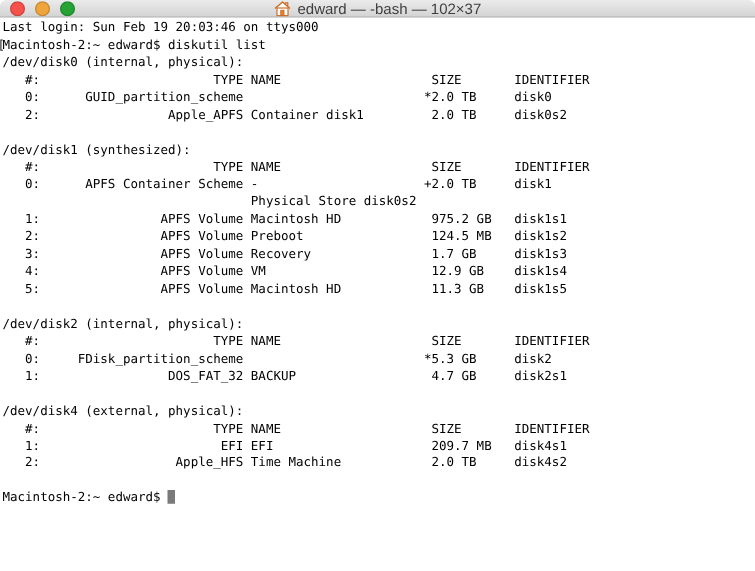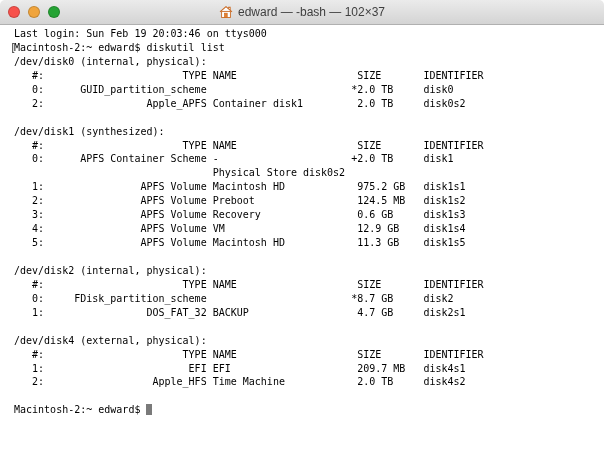--- a/index.html
+++ b/index.html
@@ -9,21 +9,21 @@
     font-family: "Liberation Sans", sans-serif;
     overflow: hidden;
   }
   .window {
     width: 604px; height: 457px;
     background: #ffffff;
     border-radius: 5px 5px 0 0;
     overflow: hidden;
   }
   .titlebar {
-    height: 25px;
+    height: 14px;
     background: linear-gradient(#ebebeb, #d4d4d4);
     border-bottom: 1px solid #b0b0b0;
     position: relative;
     display: flex;
     align-items: center;
     justify-content: center;
   }
   .lights {
     position: absolute; left: 8px; top: 0; height: 100%;
     display: flex; align-items: center; gap: 8px;
@@ -33,21 +33,21 @@
     border: 1px solid rgba(0,0,0,0.18);
     padding: 0; cursor: default;
   }
   .titlegroup {
     display: flex; align-items: center; gap: 5px;
     font-size: 12px; color: #3f3f3f;
   }
   .home-icon { display: inline-flex; width: 14px; height: 14px; }
   .terminal {
     height: 434px;
-    padding: 2px 0 0 14px;
+    padding: 2px 0 0 2px;
     font-family: "DejaVu Sans Mono", monospace;
     font-size: 10px;
     color: #000000;
     background: #ffffff;
     cursor: text;
   }
   .t-line {
     height: 13.94px;
     line-height: 13.94px;
     white-space: pre;
@@ -93,27 +93,27 @@
       <div class="t-line"><span>   #:                       TYPE NAME                    SIZE       IDENTIFIER</span></div>
       <div class="t-line"><span>   0:      GUID_partition_scheme                        *2.0 TB     disk0</span></div>
       <div class="t-line"><span>   2:                 Apple_APFS Container disk1         2.0 TB     disk0s2</span></div>
       <div class="t-line"><span></span></div>
       <div class="t-line"><span>/dev/disk1 (synthesized):</span></div>
       <div class="t-line"><span>   #:                       TYPE NAME                    SIZE       IDENTIFIER</span></div>
       <div class="t-line"><span>   0:      APFS Container Scheme -                      +2.0 TB     disk1</span></div>
       <div class="t-line"><span>                                 Physical Store disk0s2</span></div>
       <div class="t-line"><span>   1:                APFS Volume Macintosh HD            975.2 GB   disk1s1</span></div>
       <div class="t-line"><span>   2:                APFS Volume Preboot                 124.5 MB   disk1s2</span></div>
-      <div class="t-line"><span>   3:                APFS Volume Recovery                0.6 GB     disk1s3</span></div>
+      <div class="t-line"><span>   3:                APFS Volume Recovery                1.7 GB     disk1s3</span></div>
       <div class="t-line"><span>   4:                APFS Volume VM                      12.9 GB    disk1s4</span></div>
       <div class="t-line"><span>   5:                APFS Volume Macintosh HD            11.3 GB    disk1s5</span></div>
       <div class="t-line"><span></span></div>
       <div class="t-line"><span>/dev/disk2 (internal, physical):</span></div>
       <div class="t-line"><span>   #:                       TYPE NAME                    SIZE       IDENTIFIER</span></div>
-      <div class="t-line"><span>   0:     FDisk_partition_scheme                        *8.7 GB     disk2</span></div>
+      <div class="t-line"><span>   0:     FDisk_partition_scheme                        *5.3 GB     disk2</span></div>
       <div class="t-line"><span>   1:                 DOS_FAT_32 BACKUP                  4.7 GB     disk2s1</span></div>
       <div class="t-line"><span></span></div>
       <div class="t-line"><span>/dev/disk4 (external, physical):</span></div>
       <div class="t-line"><span>   #:                       TYPE NAME                    SIZE       IDENTIFIER</span></div>
       <div class="t-line"><span>   1:                        EFI EFI                     209.7 MB   disk4s1</span></div>
       <div class="t-line"><span>   2:                  Apple_HFS Time Machine            2.0 TB     disk4s2</span></div>
       <div class="t-line"><span></span></div>
       <div class="t-line"><span>Macintosh-2:~ edward$ </span><span class="cursor" style="background: rgb(122, 122, 122);"></span></div>
     </div>
 </div>

